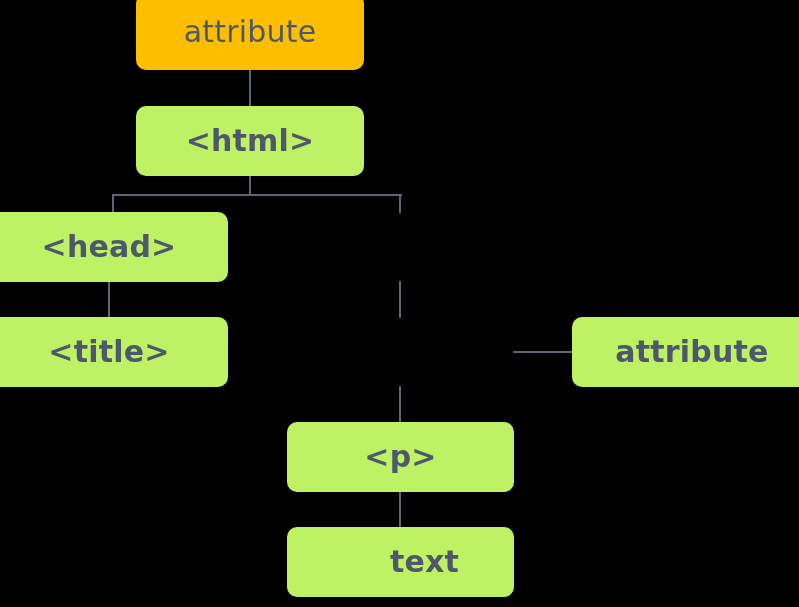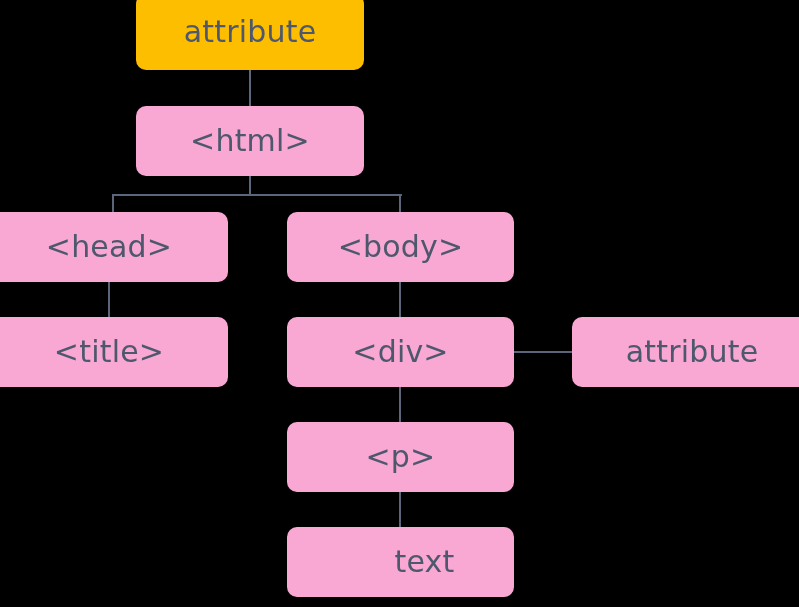--- a/index.html
+++ b/index.html
@@ -23,21 +23,21 @@
     justify-content: center;
     box-sizing: border-box;
     color: #4e586c;
     font-size: 30px;
     font-weight: 400;
     letter-spacing: 0.2px;
     line-height: 1;
     white-space: nowrap;
     user-select: none;
   }
-  .node.green { background: #f9a8d4; }
+  .node.green { background: #bef264; font-weight: bold; }
   .node.amber { background: #febe00; }
 
   .edge {
     position: absolute;
     background: #5b667b;
   }
   .edge.v { width: 2px; }
   .edge.h { height: 2px; }
 
   
@@ -84,31 +84,25 @@
   </div>
 
   <div class="node green" id="node-html">
     <span>&lt;html&gt;</span>
   </div>
 
   <div class="node green" id="node-head">
     <span>&lt;head&gt;</span>
   </div>
 
-  <div class="node green" id="node-body">
-    <span>&lt;body&gt;</span>
-  </div>
 
   <div class="node green" id="node-title">
     <span>&lt;title&gt;</span>
   </div>
 
-  <div class="node green" id="node-div">
-    <span>&lt;div&gt;</span>
-  </div>
 
   <div class="node green" id="node-attribute">
     <span>attribute</span>
   </div>
 
   <div class="node green" id="node-p">
     <span>&lt;p&gt;</span>
   </div>
 
   <div class="node green" id="node-text">

